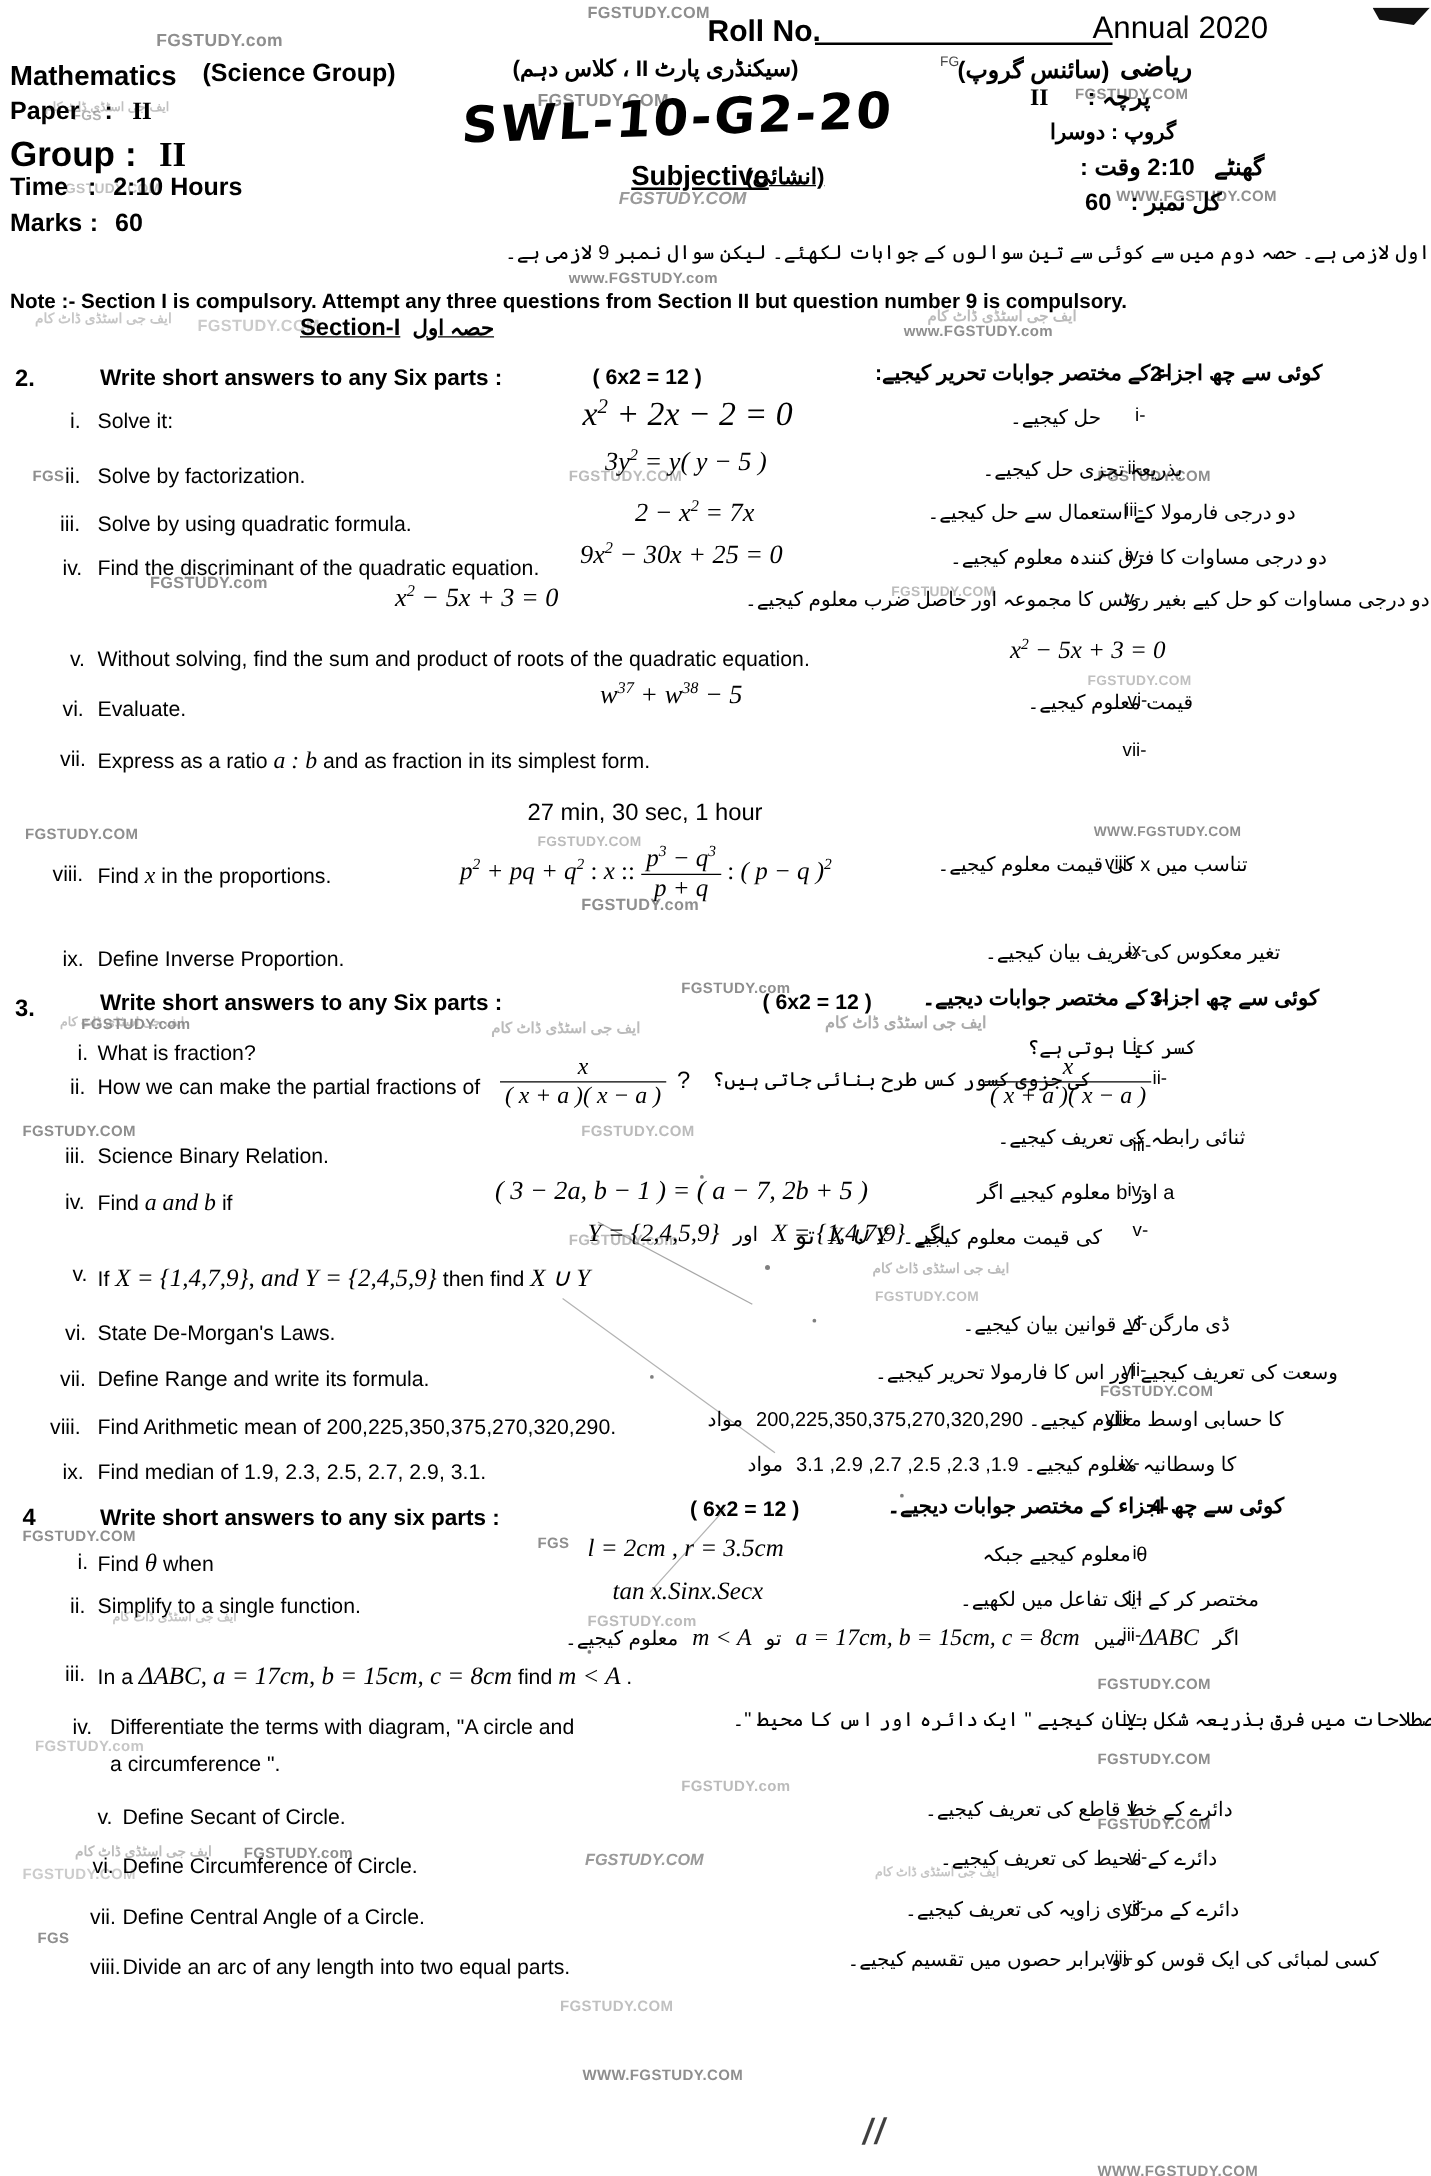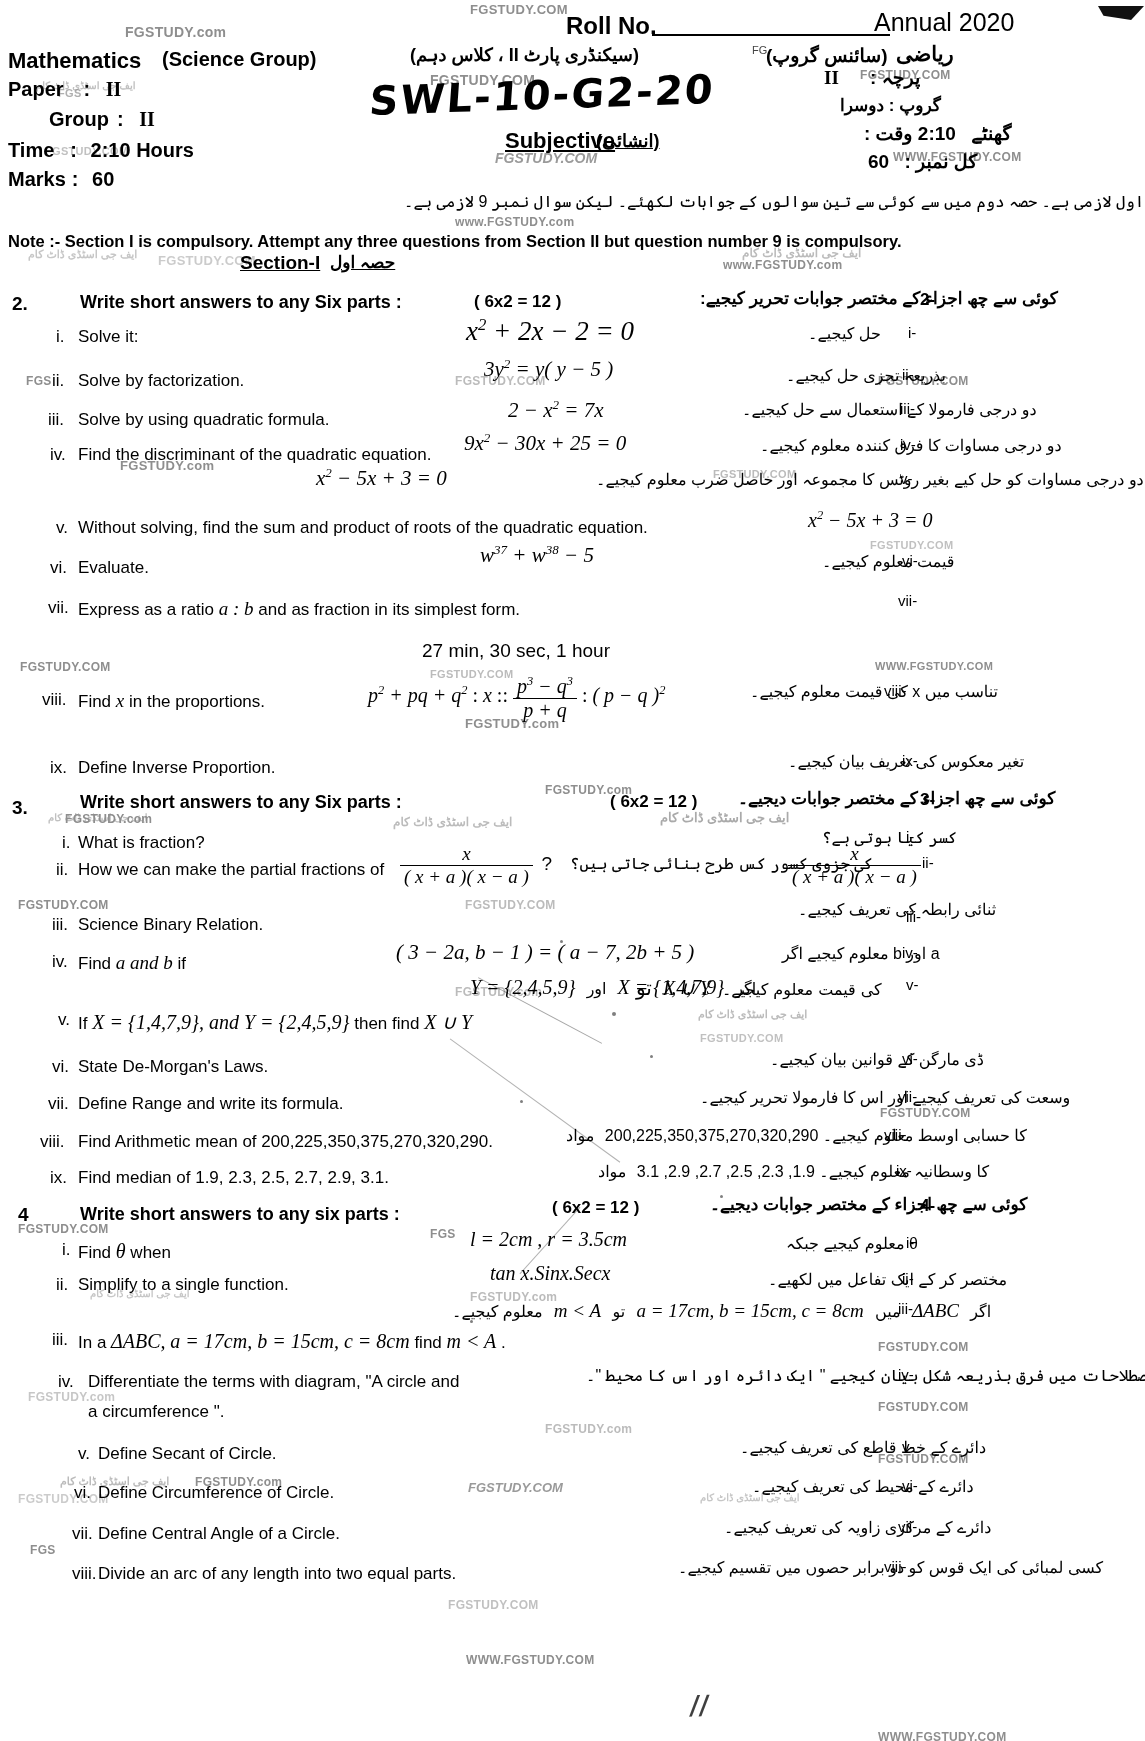--- a/index.html
+++ b/index.html
@@ -102,21 +102,21 @@
   <div class="rollline" style="left:652px;top:34px;width:238px;"></div>
   <div class="abs eng" style="left:874px;top:8px;font-size:25px;">Annual 2020</div>
 
   <div class="abs eng b" style="left:8px;top:48px;font-size:22px;">Mathematics</div>
   <div class="abs eng b" style="left:162px;top:48px;font-size:20px;">(Science Group)</div>
 
   <div class="abs eng b" style="left:8px;top:78px;font-size:20px;">
     <span>Paper</span><span style="margin-left:20px;">:</span>
     <span class="mathn b" style="margin-left:10px;">II</span>
   </div>
-  <div class="abs eng b" style="left:8px;top:108px;font-size:20px;margin-left:41px;">
+  <div class="abs eng b" style="left:8px;top:108px;font-size:28px;">
     <span>Group</span><span style="margin-left:8px;">:</span>
     <span class="mathn b" style="margin-left:10px;">II</span>
   </div>
   <div class="abs eng b" style="left:8px;top:139px;font-size:20px;">
     <span>Time</span><span style="margin-left:16px;">:</span>
     <span style="margin-left:8px;">2:10 Hours</span>
   </div>
   <div class="abs eng b" style="left:8px;top:168px;font-size:20px;">
     <span>Marks</span><span style="margin-left:6px;">:</span>
     <span style="margin-left:8px;">60</span>

